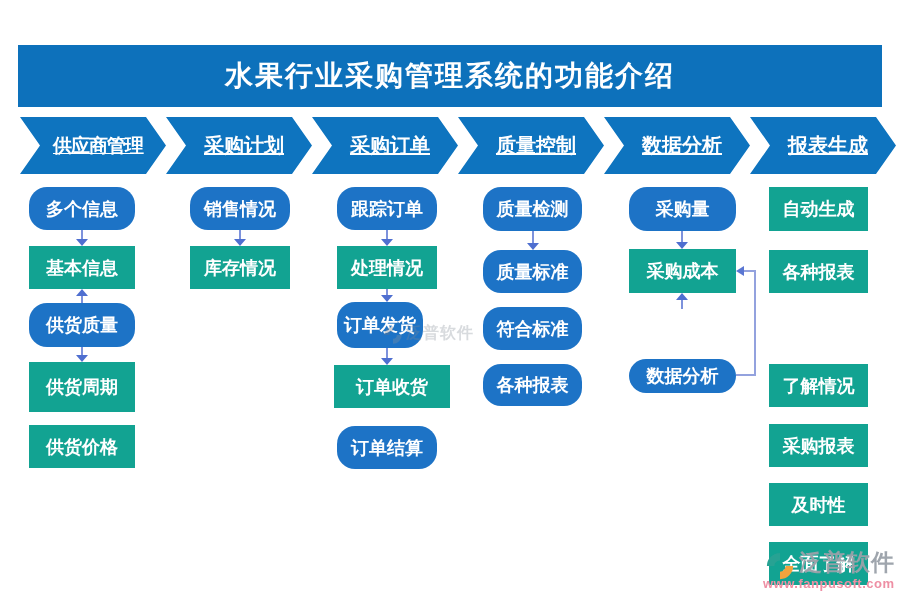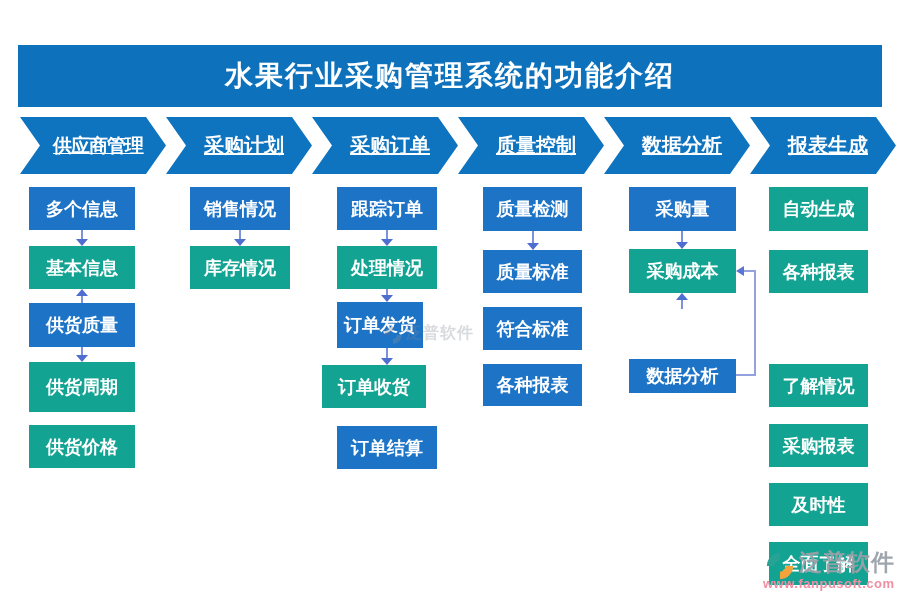--- a/index.html
+++ b/index.html
@@ -24,21 +24,21 @@
     clip-path:polygon(0 0, 126px 0, 146px 50%, 126px 100%, 0 100%, 20px 50%);
     text-decoration:underline;
   }
   .chev.c0 { font-size:19px; letter-spacing:-1px; }
   
   .box {
     position:absolute; height:43px; color:#ffffff;
     display:flex; align-items:center; justify-content:center;
     font-family:"Liberation Serif", serif; font-weight:bold; font-size:18px; white-space:nowrap;
   }
-  .box.blue { background:#1d73c6; }
+  .box.blue { background:#1d73c6;border-radius:18px; }
   .box.teal { background:#12a392; }
   
   .varrow { position:absolute; width:12px; }
   .varrow::before {
     content:""; position:absolute; left:5px; width:2px; background:#7d92dc;
   }
   .varrow.down::before { top:0; bottom:6px; }
   .varrow.down::after {
     content:""; position:absolute; bottom:0; left:0;
     border-left:6px solid transparent; border-right:6px solid transparent;
@@ -117,21 +117,21 @@
     </div>
   <div class="varrow down" style="left:381px;top:230px;height:16px"></div>
   <div class="box teal" style="left:337px;top:246px;width:100px">
       <span>处理情况</span>
     </div>
   <div class="varrow down" style="left:381px;top:289px;height:13px"></div>
   <div class="box blue" style="left:337px;top:302px;width:86px;height:46px">
       <span>订单发货</span>
     </div>
   <div class="varrow down" style="left:381px;top:348px;height:17px"></div>
-  <div class="box teal" style="left:322px;top:365px;width:104px">
+  <div class="box teal" style="left:334px;top:365px;width:116px">
       <span>订单收货</span>
     </div>
   <div class="box blue" style="left:337px;top:426px;width:100px">
       <span>订单结算</span>
     </div>
 
   <div class="box blue" style="left:483px;top:187px;width:99px;height:44px">
       <span>质量检测</span>
     </div>
   <div class="varrow down" style="left:527px;top:231px;height:19px"></div>

